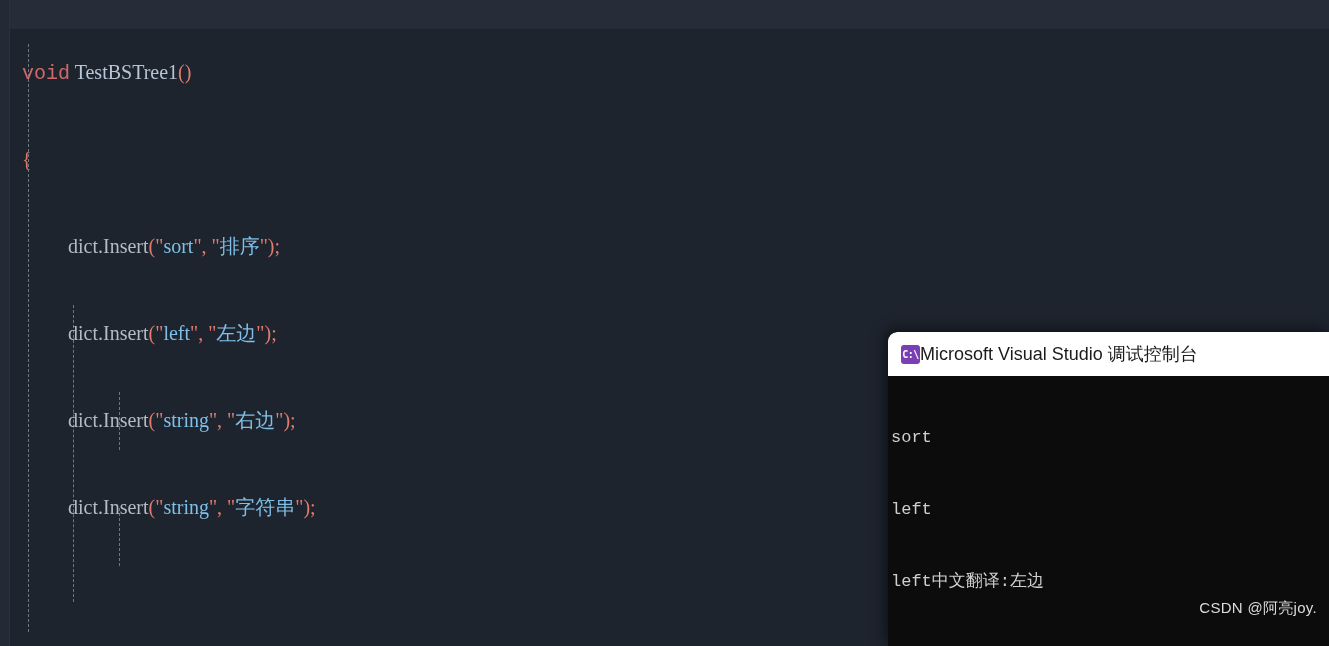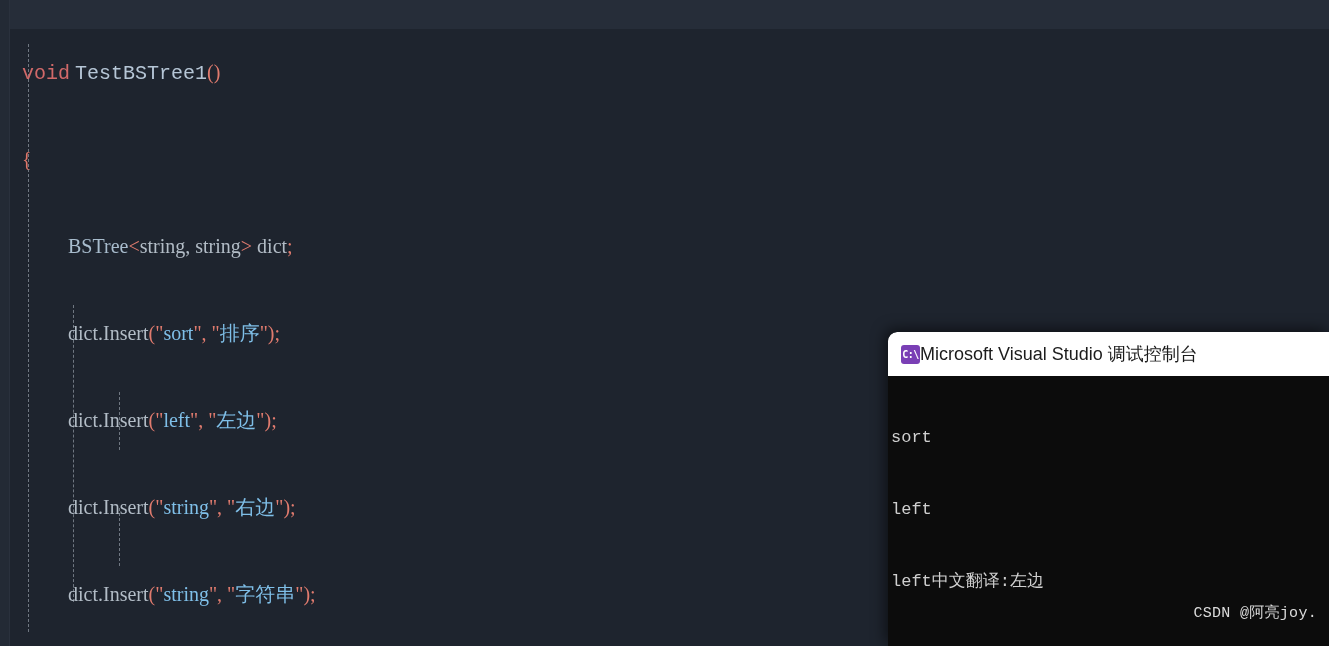--- a/index.html
+++ b/index.html
@@ -59,21 +59,21 @@
   .guide {
     position: absolute;
     width: 0;
     border-left: 1px dashed #6f7781;
     top: 0;
   }
 
   
   .kw   { color: #d16969; font-family: Liberation Mono, monospace; }          
   .typ  { color: #a8bccd; }          
-  .fn   { color: #b6c6d6; font-family: Liberation Mono, monospace; }          
+  .fn   { color: #b6c6d6; }          
   .id   { color: #b2bcc6; }
   .pun  { color: #e07b6e; }          
   .str  { color: #7fbfe8; }          
   .brc  { color: #e0776a; }          
 
   
   #console-window {
     position: absolute;
     left: 888px;
     top: 332px;
@@ -124,22 +124,22 @@
     padding: 2px 0 0 3px;
     box-sizing: border-box;
     white-space: pre;
     overflow: hidden;
   }
   .cline { white-space: pre; }
 
   #watermark {
     position: absolute;
     right: 12px;
-    bottom: 20px;
-    font-family: Liberation Mono, monospace;
+    bottom: 26px;
+    font-family: Liberation Sans, sans-serif;
     font-size: 15px;
     color: #dcdcdc;
     white-space: nowrap;
     letter-spacing: .3px;
   }
 </style>
 </head>
 <body>
 
 <div id="editor">
@@ -147,21 +147,20 @@
   <div id="margin-strip"></div>
 
   <div class="guide" style="left:28px; top:44px; height:588px;"></div>
   <div class="guide" style="left:73px; top:305px; height:297px;"></div>
   <div class="guide" style="left:119px; top:392px; height:58px;"></div>
   <div class="guide" style="left:119px; top:508px; height:58px;"></div>
 
   <div id="code">
     <div class="ln"><span class="kw">void</span> <span class="fn">TestBSTree1</span><span class="pun">()</span></div>
     <div class="ln"><span class="brc">{</span></div>
-    <div class="ln" style="padding-left:68px;"><span class="typ">BSTree</span><span class="pun">&lt;</span><span class="id">string, string</span><span class="pun">&gt;</span><span class="id"> dict</span><span class="pun">;</span></div>
     <div class="ln" style="padding-left:68px;"><span class="id">dict</span><span class="id">.</span><span class="id">Insert</span><span class="pun">("</span><span class="str">sort</span><span class="pun">",&nbsp;"</span><span class="str">排序</span><span class="pun">");</span></div>
     <div class="ln" style="padding-left:68px;"><span class="id">dict</span><span class="id">.</span><span class="id">Insert</span><span class="pun">("</span><span class="str">left</span><span class="pun">",&nbsp;"</span><span class="str">左边</span><span class="pun">");</span></div>
     <div class="ln" style="padding-left:68px;"><span class="id">dict</span><span class="id">.</span><span class="id">Insert</span><span class="pun">("</span><span class="str">string</span><span class="pun">",&nbsp;"</span><span class="str">右边</span><span class="pun">");</span></div>
     <div class="ln" style="padding-left:68px;"><span class="id">dict</span><span class="id">.</span><span class="id">Insert</span><span class="pun">("</span><span class="str">string</span><span class="pun">",&nbsp;"</span><span class="str">字符串</span><span class="pun">");</span></div>
     
     
     
     
     
     

